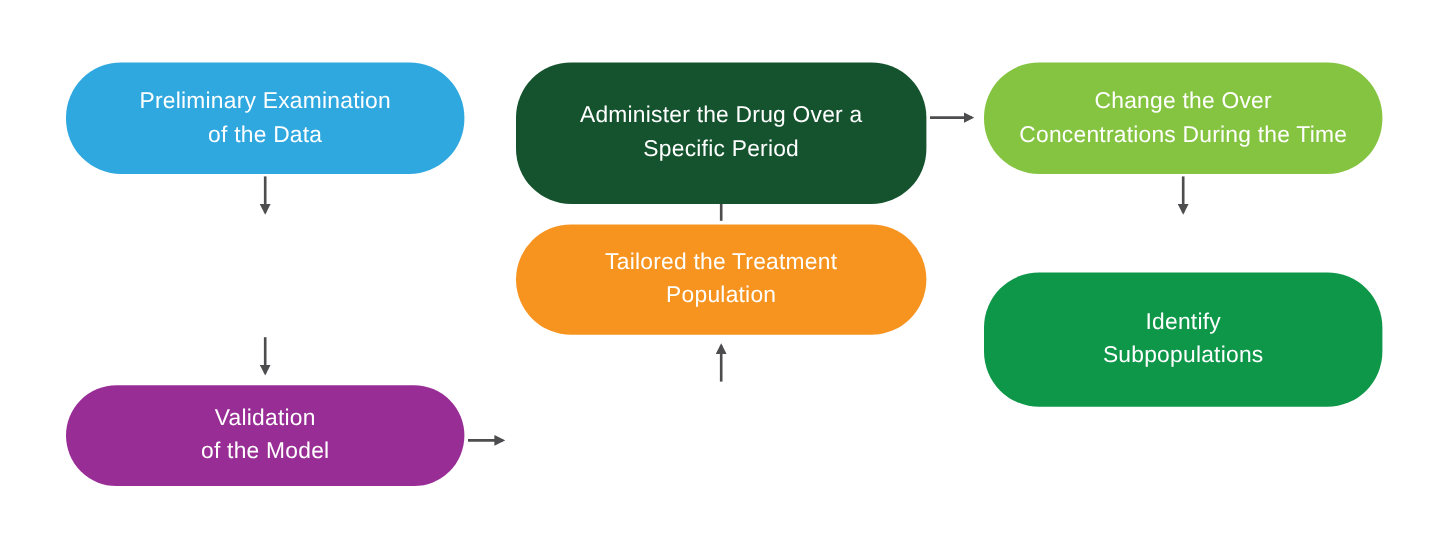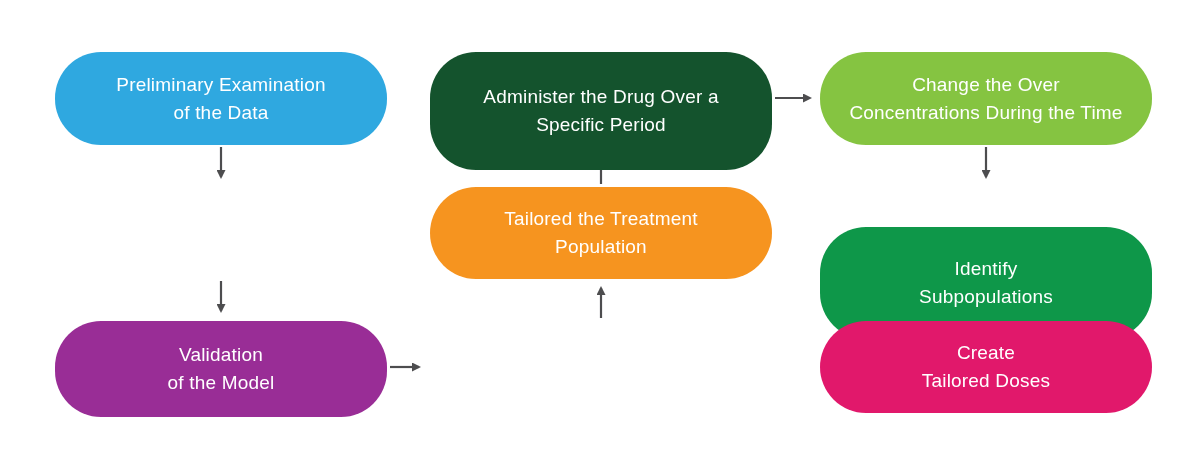--- a/index.html
+++ b/index.html
@@ -58,21 +58,21 @@
     <line x1="986" y1="147" x2="986" y2="177" marker-end="url(#ah)"></line>
     <line x1="986" y1="281" x2="986" y2="311" marker-end="url(#ah)"></line>
   </svg>
 
   <div class="node" style="left: 55px; top: 52px; width: 332px; height: 93px; background: rgb(47, 168, 224);">
     <span class="label">Preliminary Examination
 of the Data</span>
   </div>
 
 
-  <div class="node" style="left: 55px; top: 321px; width: 332px; height: 96px; background: rgb(153, 45, 150);">
+  <div class="node" style="left: 55px; top: 321px; width: 332px; height: 84px; background: rgb(153, 45, 150);">
     <span class="label">Validation
 of the Model</span>
   </div>
 
   <div class="node" style="left: 430px; top: 52px; width: 342px; height: 118px; background: #14532d;">
     <span class="label">Administer the Drug Over a
 Specific Period</span>
   </div>
 
   <div class="node" style="left: 430px; top: 187px; width: 342px; height: 92px; background: rgb(246, 148, 31);">
@@ -84,18 +84,14 @@
   <div class="node" style="left: 820px; top: 52px; width: 332px; height: 93px; background: rgb(133, 196, 65);">
     <span class="label">Change the Over
 Concentrations During the Time</span>
   </div>
 
   <div class="node" style="left: 820px; top: 187px; width: 332px; height: 112px; background: rgb(14, 151, 73); margin-top: 40px;">
     <span class="label">Identify
 Subpopulations</span>
   </div>
 
-  <div class="node" style="left: 820px; top: 321px; width: 332px; height: 92px; background: rgb(225, 24, 107);">
-    <span class="label">Create
-Tailored Doses</span>
-  </div>
 
 </div>
 
 </body></html>

